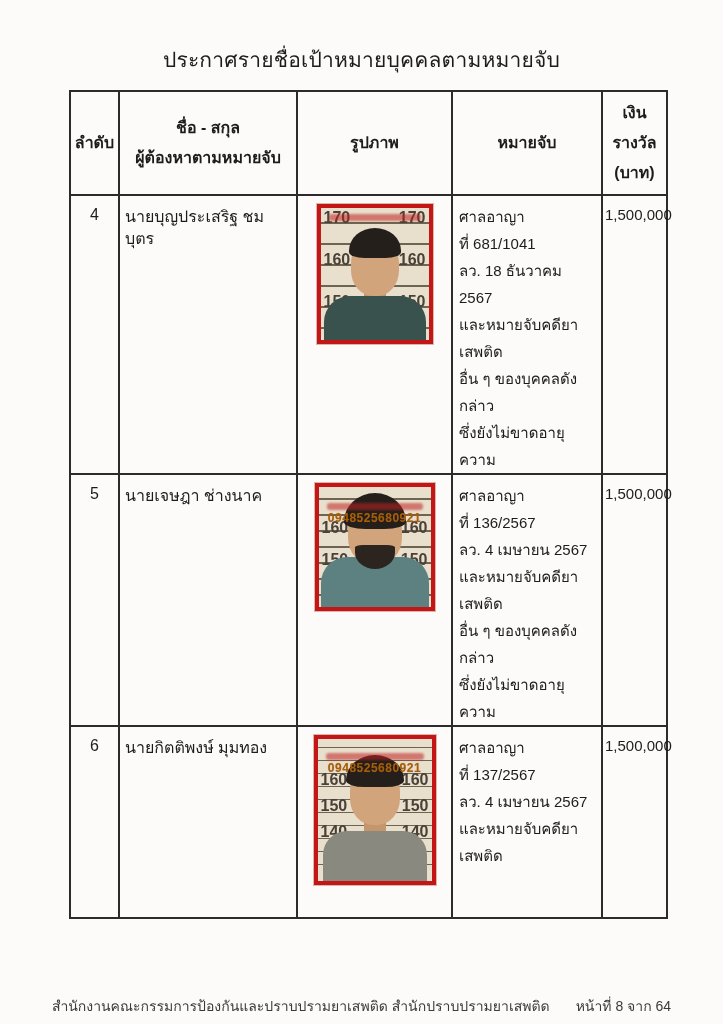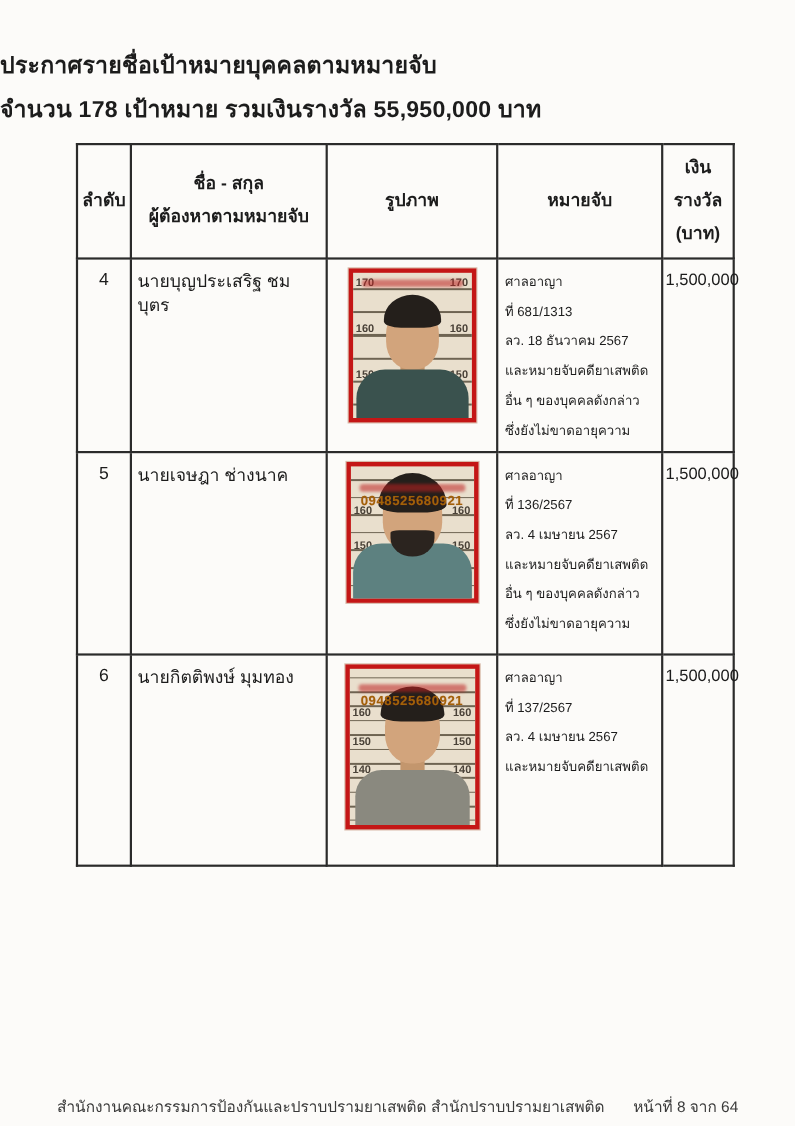--- a/index.html
+++ b/index.html
@@ -2,43 +2,43 @@
 <html><head>
 <meta charset="utf-8">
 <style>
   * { margin:0; padding:0; box-sizing:border-box; }
   body { background:#e9e9e9; font-family:"Liberation Sans","DejaVu Sans",sans-serif; }
   .page {
     width:723px; height:1024px; margin:0 auto; background:#fcfbf9;
     color:#1c1c1c; position:relative; overflow:hidden;
   }
   
-  .doc-header { padding-top:40px; text-align:left; font-weight:bold; }
+  .doc-header { padding-top:40px; text-align:center; font-weight:normal; }
   .doc-header .hline { font-size:21px; line-height:40px; letter-spacing:.2px; }
   
   table.wanted { border-collapse:collapse; margin:10px 0 0 69px; width:597px; table-layout:fixed; }
   table.wanted th, table.wanted td { border:2px solid #2b2b2b; vertical-align:top; }
   col.c-no { width:49px; } col.c-name { width:178px; } col.c-photo { width:155px; }
   col.c-warrant { width:150px; } col.c-reward { width:65px; }
   table.wanted thead th {
     height:104px; vertical-align:middle; text-align:center;
     font-weight:600; font-size:16px; line-height:30px; padding:4px 2px;
   }
   td.cell-no { text-align:center; font-size:16px; padding-top:10px; }
   td.cell-name { font-size:16px; padding:10px 4px 0 5px; line-height:22px;border-radius:32px; }
   td.cell-photo { text-align:center; padding:8px 0 0 0; }
-  td.cell-warrant { font-size:12px; line-height:27px; padding:7px 2px 0 6px; }
+  td.cell-warrant { font-size:15px; line-height:27px; padding:7px 2px 0 6px; }
   td.cell-reward { text-align:right; font-size:15px; padding:10px 4px 0 2px; }
   
   .photo { position:relative; margin:0 auto; border:4px solid #c41616; background:#e9dfcd; overflow:hidden; box-shadow:0 0 0 1px #d8b9a9; }
   .photo .bg-lines { position:absolute; inset:0; }
   .photo.p1 .bg-lines { background:repeating-linear-gradient(to bottom, transparent 0 19px, #6e6452 19px 21px); background-position-y:-5px; }
   .photo.p2 .bg-lines { background:repeating-linear-gradient(to bottom, transparent 0 14.5px, #6e6452 14.5px 16px); background-position-y:-3px; }
   .photo.p3 .bg-lines { background:repeating-linear-gradient(to bottom, transparent 0 11.5px, #6e6452 11.5px 13px); background-position-y:-4px; }
-  .photo .ml, .photo .mr { position:absolute; font-size:10px; font-weight:bold; color:#4a4238; line-height:10px; }
+  .photo .ml, .photo .mr { position:absolute; font-size:16px; font-weight:bold; color:#4a4238; line-height:10px; }
   .photo .ml { left:3px; } .photo .mr { right:3px; }
   .hair, .face, .neck, .torso, .beard { position:absolute; left:50%; transform:translateX(-50%); }
   .hair  { background:#241f1b; z-index:3; }
   .face  { background:#d2a47c; z-index:2; }
   .neck  { background:#c3966d; z-index:1; }
   .torso { bottom:-2px; z-index:2; }
   .beard { background:#2b241f; z-index:3; }
   
   .p1 { width:116px; height:140px; }
   .p1 .hair { top:20px; width:52px; height:30px; border-radius:50% 50% 30% 30% / 75% 75% 20% 20%; }
@@ -67,21 +67,20 @@
     font-size:14px; color:#3a3a3a; line-height:16px;
   }
 </style>
 </head>
 <body>
 
 <div class="page">
 
   <div class="doc-header">
     <div class="hline">ประกาศรายชื่อเป้าหมายบุคคลตามหมายจับ</div>
-    <div class="hline">จำนวน 178 เป้าหมาย รวมเงินรางวัล 55,950,000 บาท</div>
   </div>
 
   <table class="wanted">
     <colgroup>
       <col class="c-no">
         <col class="c-name">
         <col class="c-photo">
         <col class="c-warrant">
         <col class="c-reward">
     </colgroup>
@@ -119,21 +118,21 @@
             <div class="neck"></div>
             <div class="torso" style="background: rgb(58, 82, 78);"></div>
             <div class="wm">
               <div class="wm-blur"></div>
               <div class="wm-num"></div>
             </div>
           </div>
         </td>
         <td class="cell-warrant">
           <div>ศาลอาญา</div>
-          <div>ที่ 681/1313</div>
+          <div>ที่ 681/1041</div>
           <div>ลว. 18 ธันวาคม 2567</div>
           <div>และหมายจับคดียาเสพติด</div>
           <div>อื่น ๆ ของบุคคลดังกล่าว</div>
           <div>ซึ่งยังไม่ขาดอายุความ</div>
         </td>
         <td class="cell-reward">1,500,000</td>
       </tr>
 
       <tr style="height:184px;">
         <td class="cell-no">5</td>

